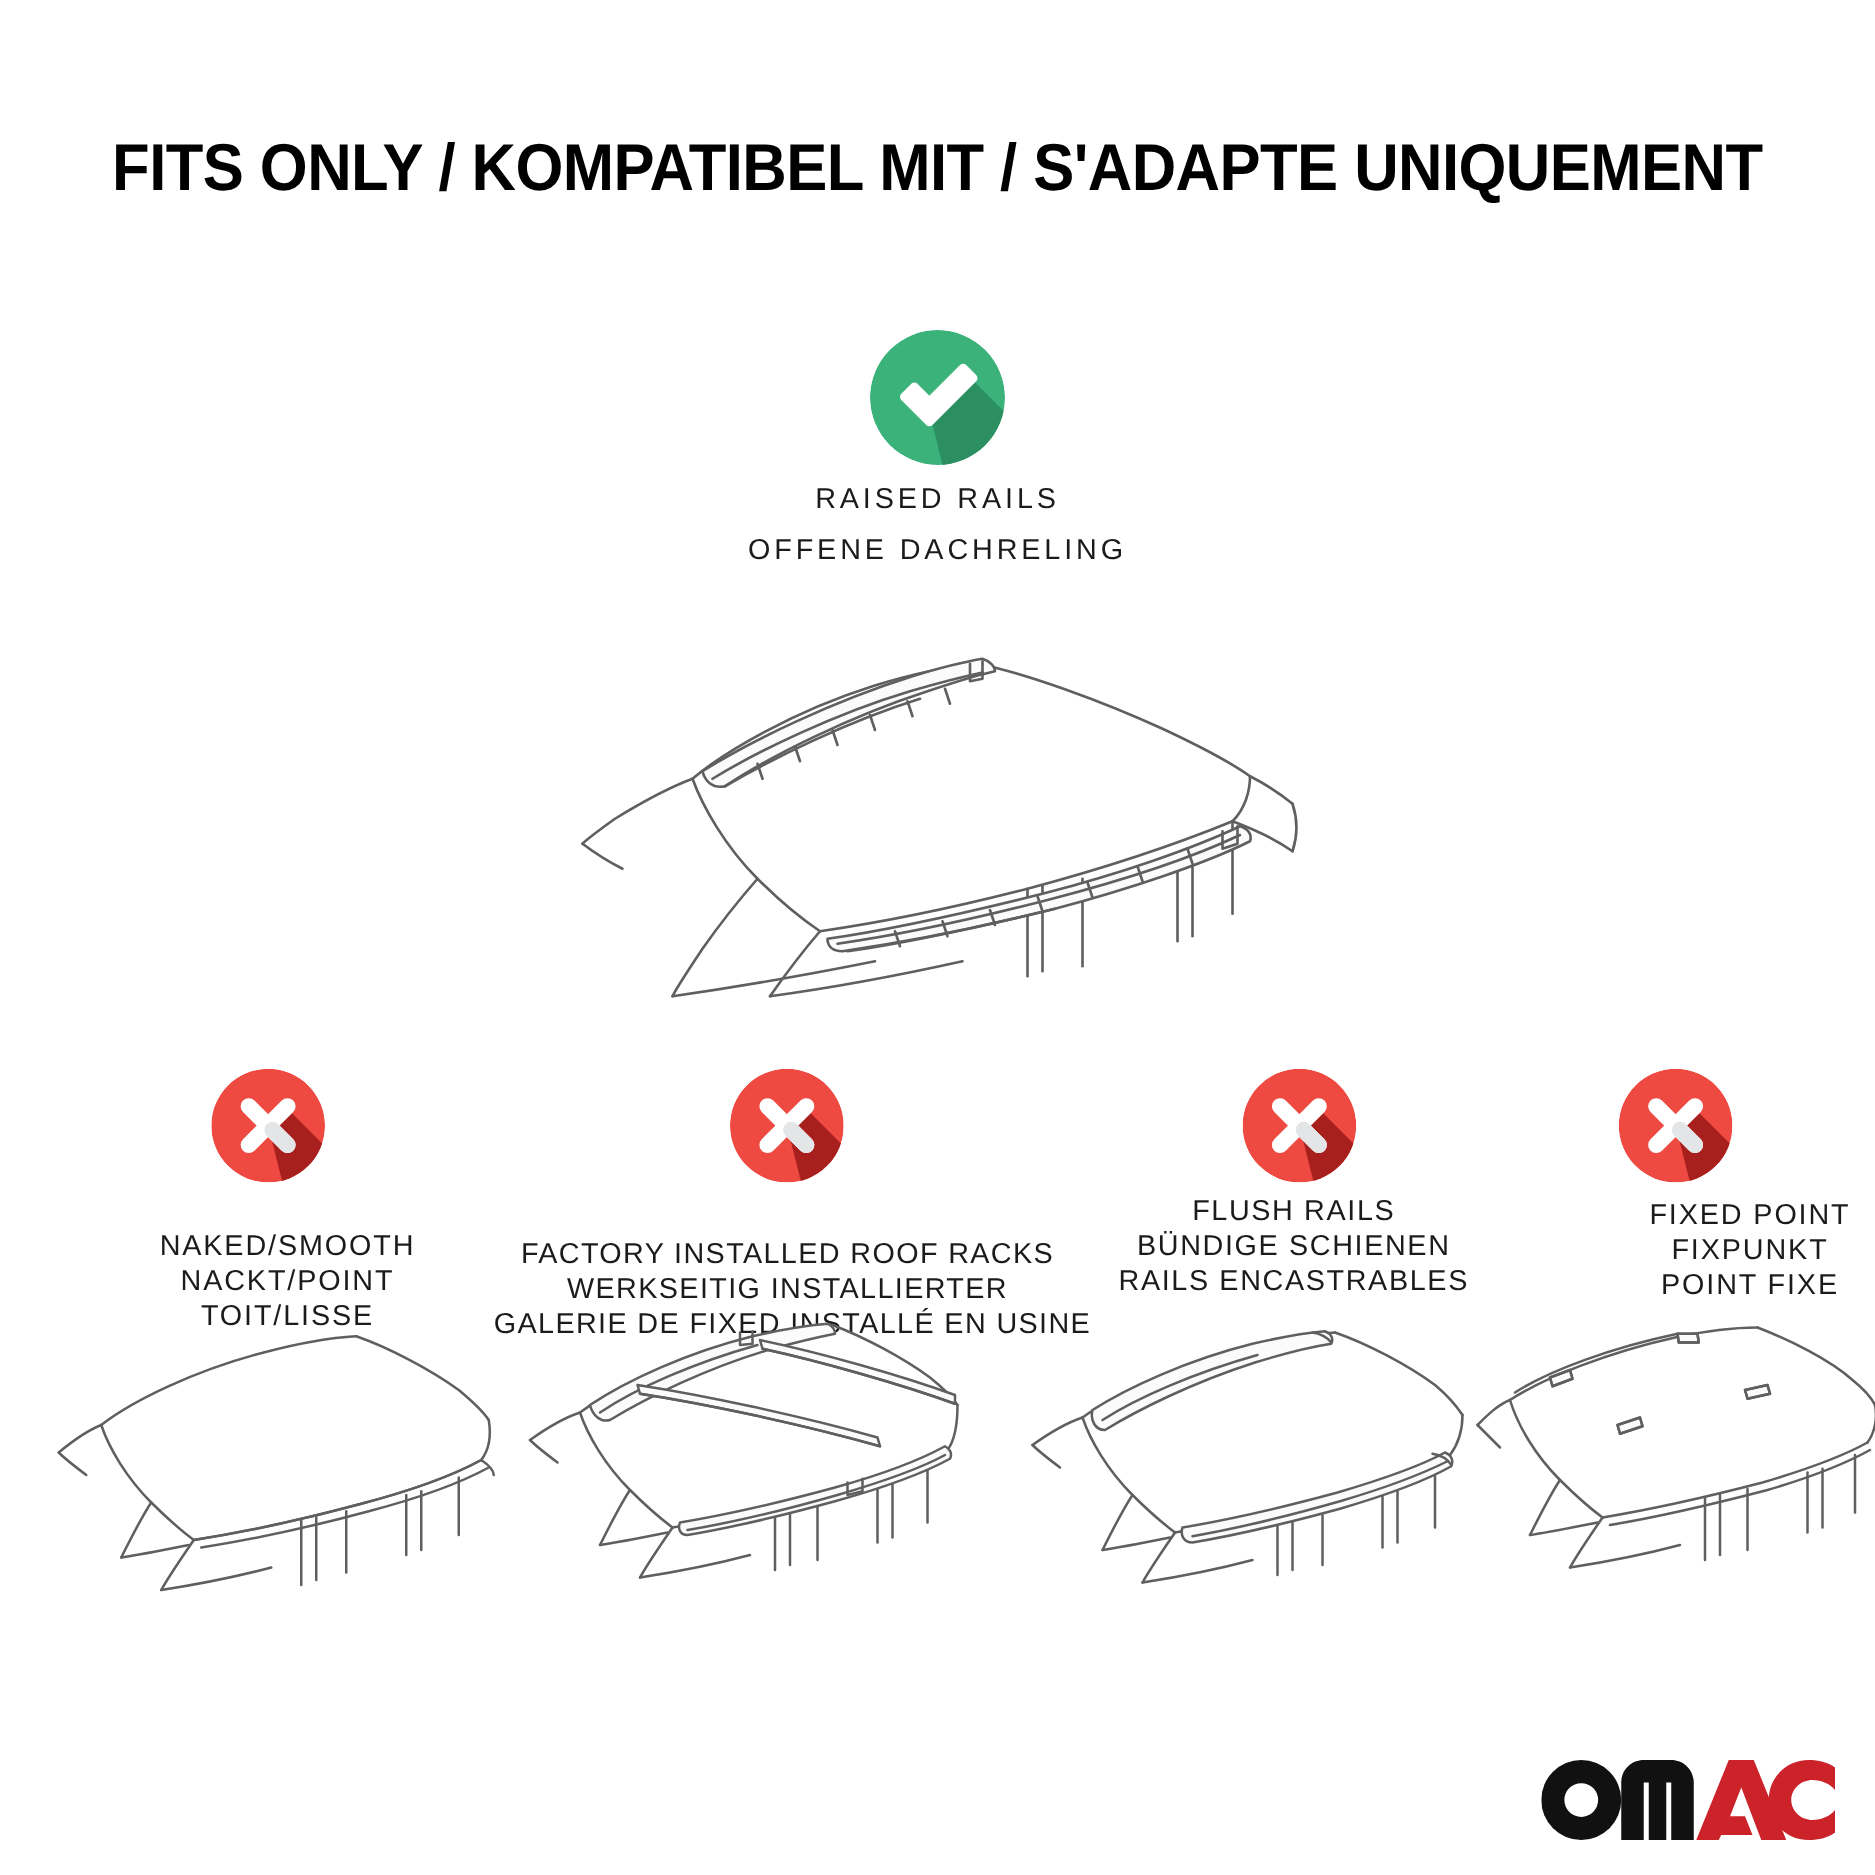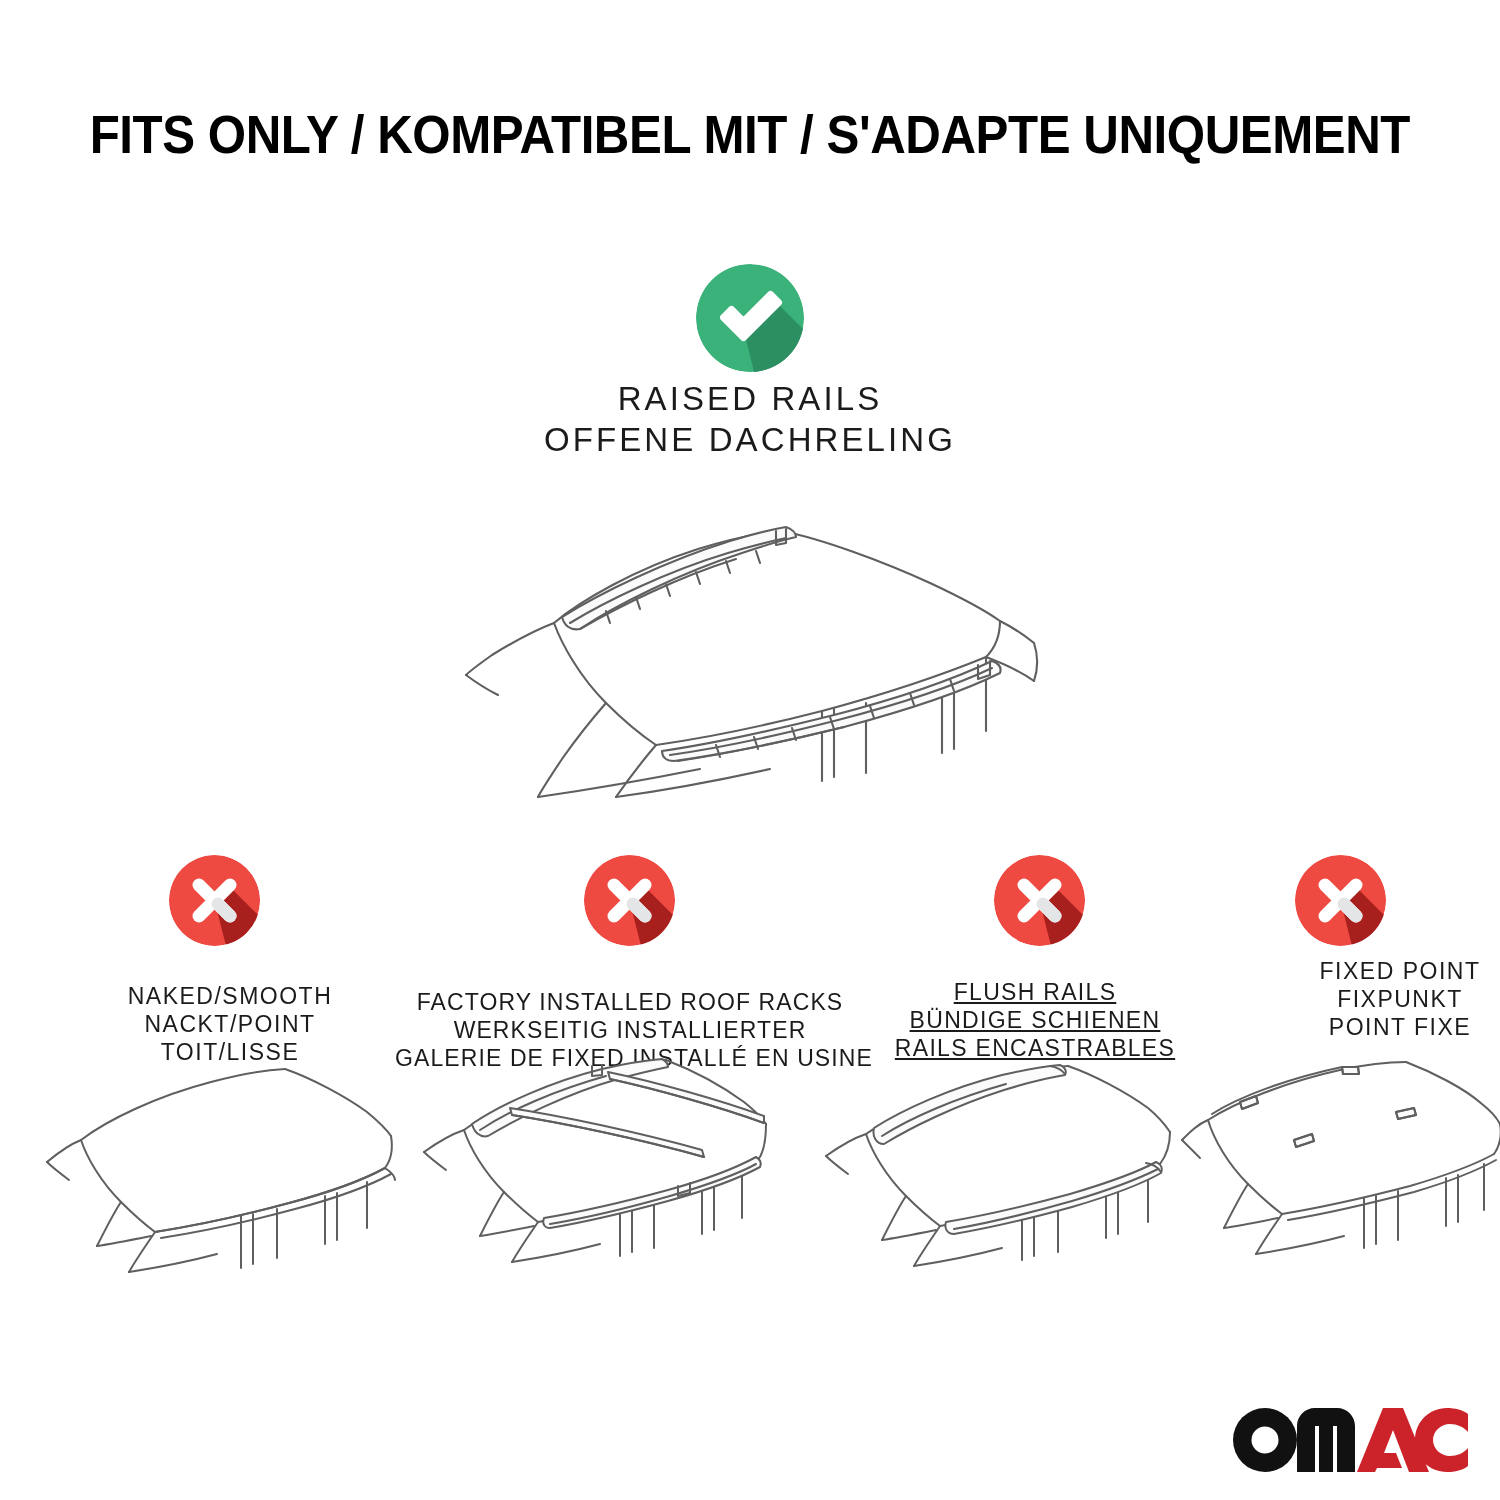--- a/index.html
+++ b/index.html
@@ -71,33 +71,33 @@
     font-weight: 400;
     white-space: nowrap;
   }
 
   .ok-labels {
     left: 330px;
     top: 378px;
     width: 840px;
   }
   .ok-labels .label-line {
-    font-size: 33px;
+    font-size: 23px;
     line-height: 41px;
     letter-spacing: 3.1px;
   }
 
   .no-labels .label-line {
     font-size: 23px;
     line-height: 28px;
     letter-spacing: 1.5px;
   }
   .no-labels.c1 { left: 20px;   top: 982px; width: 420px; }
   .no-labels.c2 { left: 395px;  top: 940px; width: 470px; margin-top: 48px; }
-  .no-labels.c3 { left: 845px;  top: 978px; width: 380px; text-decoration: underline; }
+  .no-labels.c3 { left: 845px;  top: 954px; width: 380px; }
   .no-labels.c4 { left: 1265px; top: 957px; width: 270px; }
 
   .no-labels.c2 .label-line { letter-spacing: 1.1px; }
   .no-labels.c3 .label-line { letter-spacing: 1.3px; }
 
   
   .illus { position: absolute; }
   .illus svg { display: block; overflow: visible; }
 
   .illus-main  { left: 430px;  top: 505px;  width: 660px; height: 300px; }

